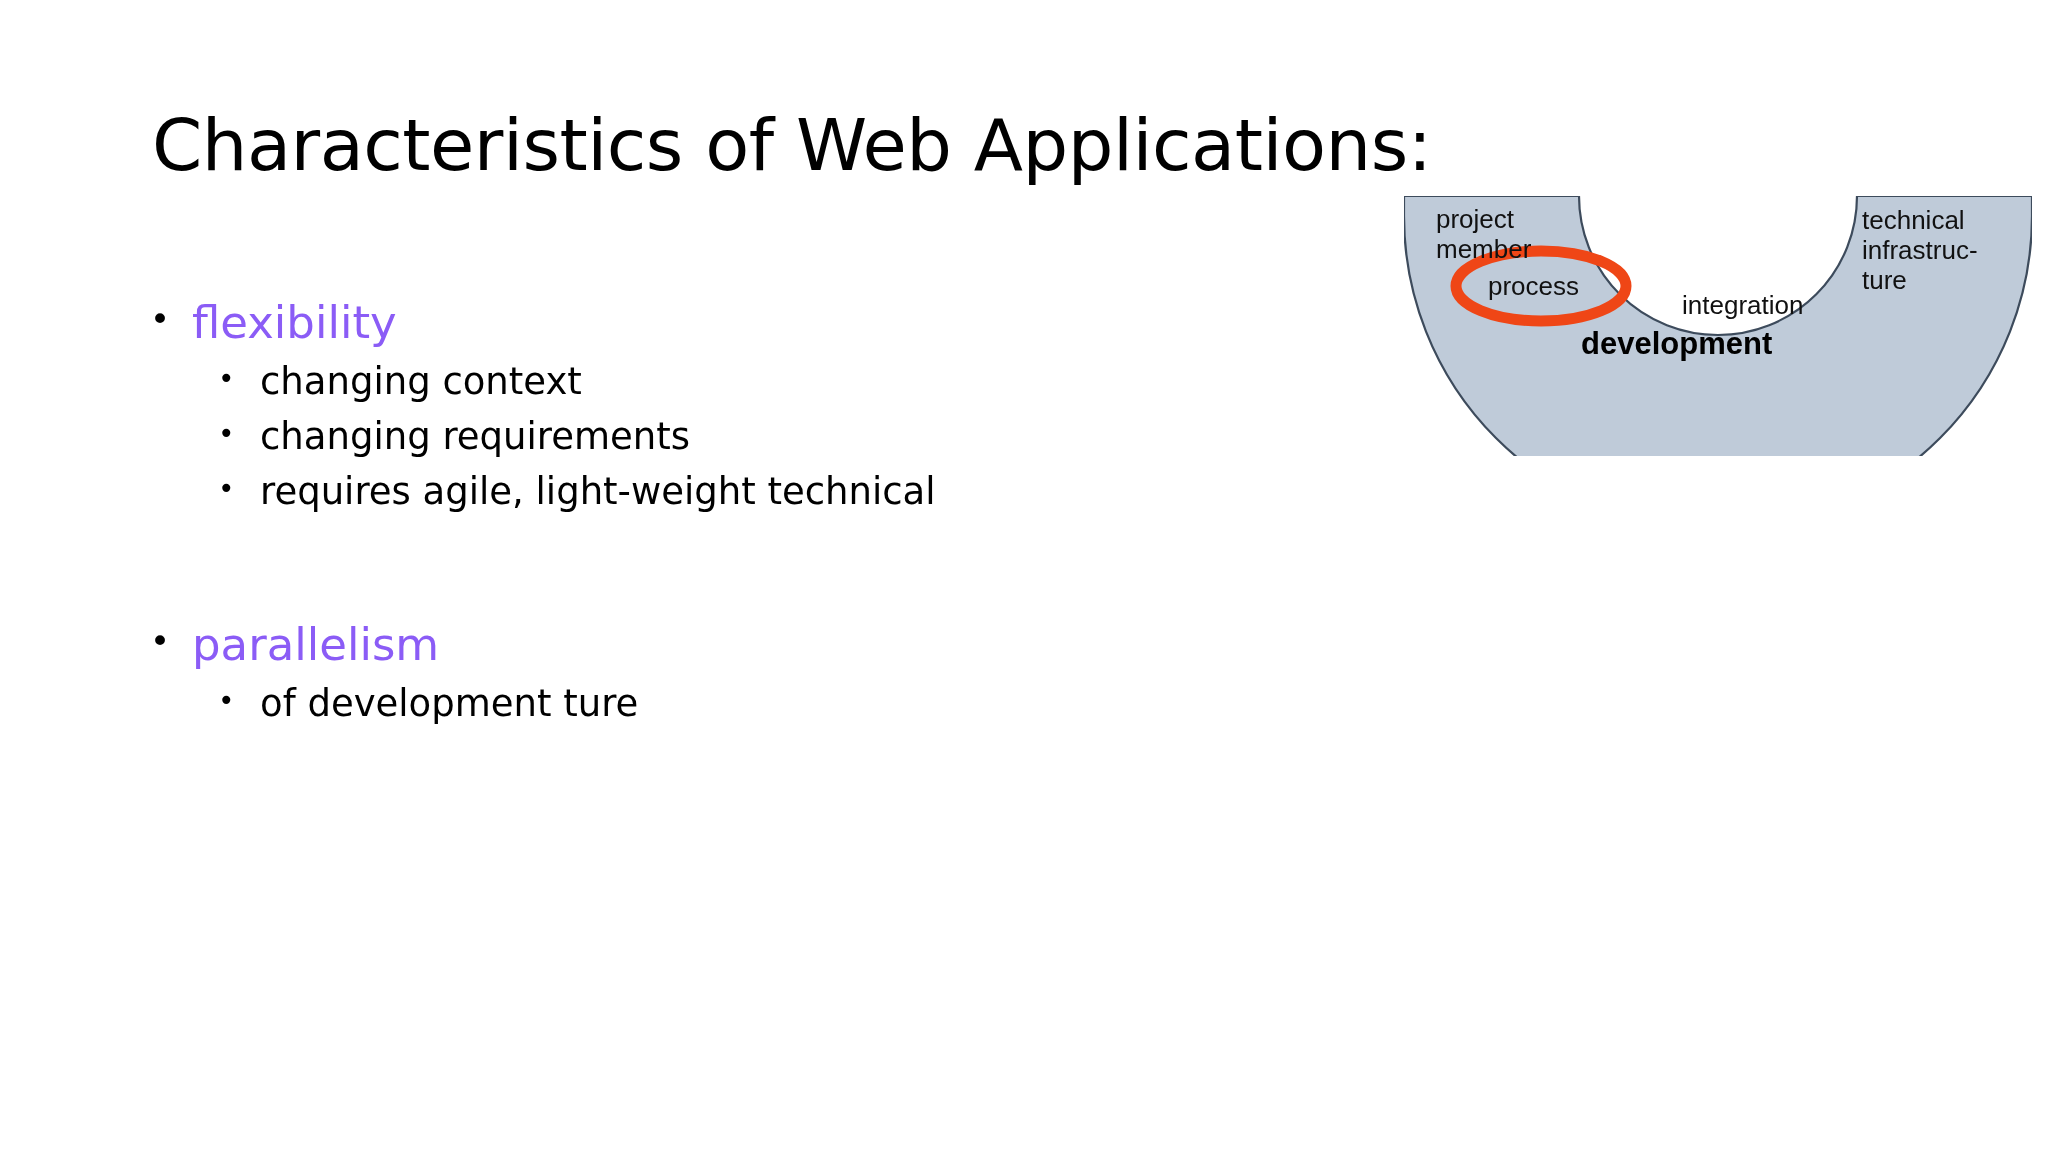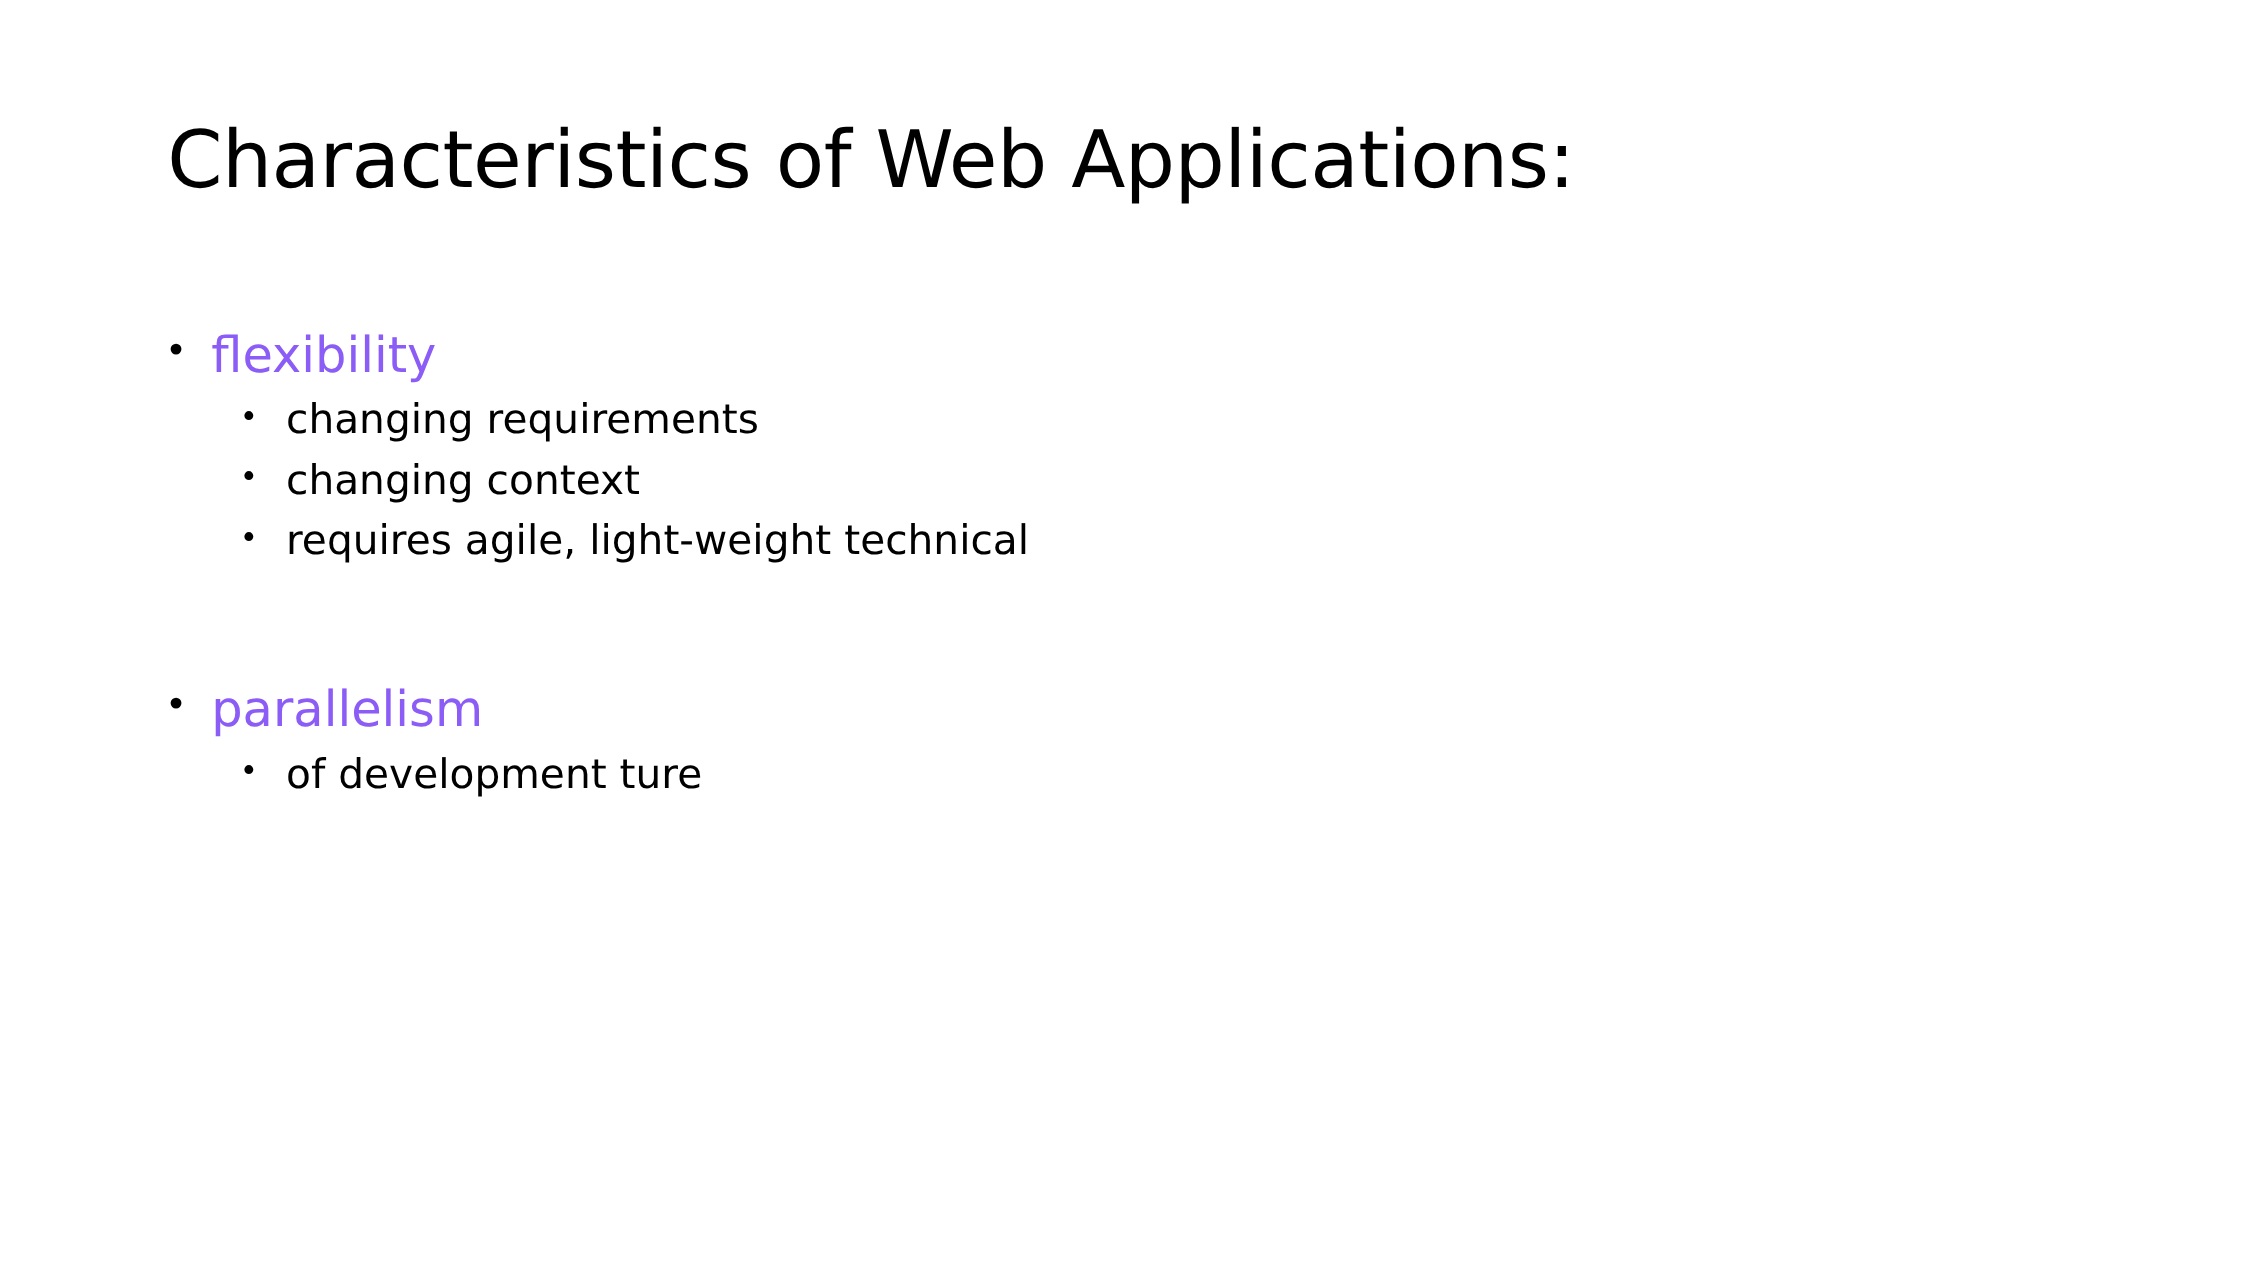--- a/index.html
+++ b/index.html
@@ -116,28 +116,55 @@
 <body>
 
 <div class="slide">
 
   <div class="slide-title">Characteristics of Web Applications:</div>
 
   <div class="body-content">
 
     <div class="bullet-group">
       <div class="bullet-l1">flexibility</div>
+      <div class="bullet-l2">changing context</div>
       <div class="bullet-l2">changing requirements</div>
-      <div class="bullet-l2">changing context</div>
       <div class="bullet-l2">requires agile, light-weight technical</div>
     </div>
 
     <div class="group-gap"></div>
 
     <div class="bullet-group">
       <div class="bullet-l1">parallelism</div>
       <div class="bullet-l2">of development ture</div>
     </div>
 
   </div>
 
+  <div class="diagram">
+    <svg viewBox="0 0 628 260" xmlns="http://www.w3.org/2000/svg">
+
+      <path d="M 0,0
+               L 0,20
+               A 314,314 0 0 0 628,20
+               L 628,0
+               L 453,0
+               A 139,139 0 0 1 175,0
+               Z" fill="#bfcbd9" stroke="#3d4b5c" stroke-width="2.2"></path>
+
+      <ellipse cx="137" cy="90" rx="85" ry="35" fill="none" stroke="#ef4616" stroke-width="11"></ellipse>
+
+      <text class="diag-label" x="32" y="32">project</text>
+      <text class="diag-label" x="32" y="62">member</text>
+
+      <text class="diag-label" x="84" y="99">process</text>
+
+      <text class="diag-label" x="278" y="118">integration</text>
+
+      <text class="diag-label-bold" x="177" y="158">development</text>
+
+      <text class="diag-label" x="458" y="33">technical</text>
+      <text class="diag-label" x="458" y="63">infrastruc-</text>
+      <text class="diag-label" x="458" y="93">ture</text>
+    </svg>
+  </div>
 
 </div>
 
 </body></html>

